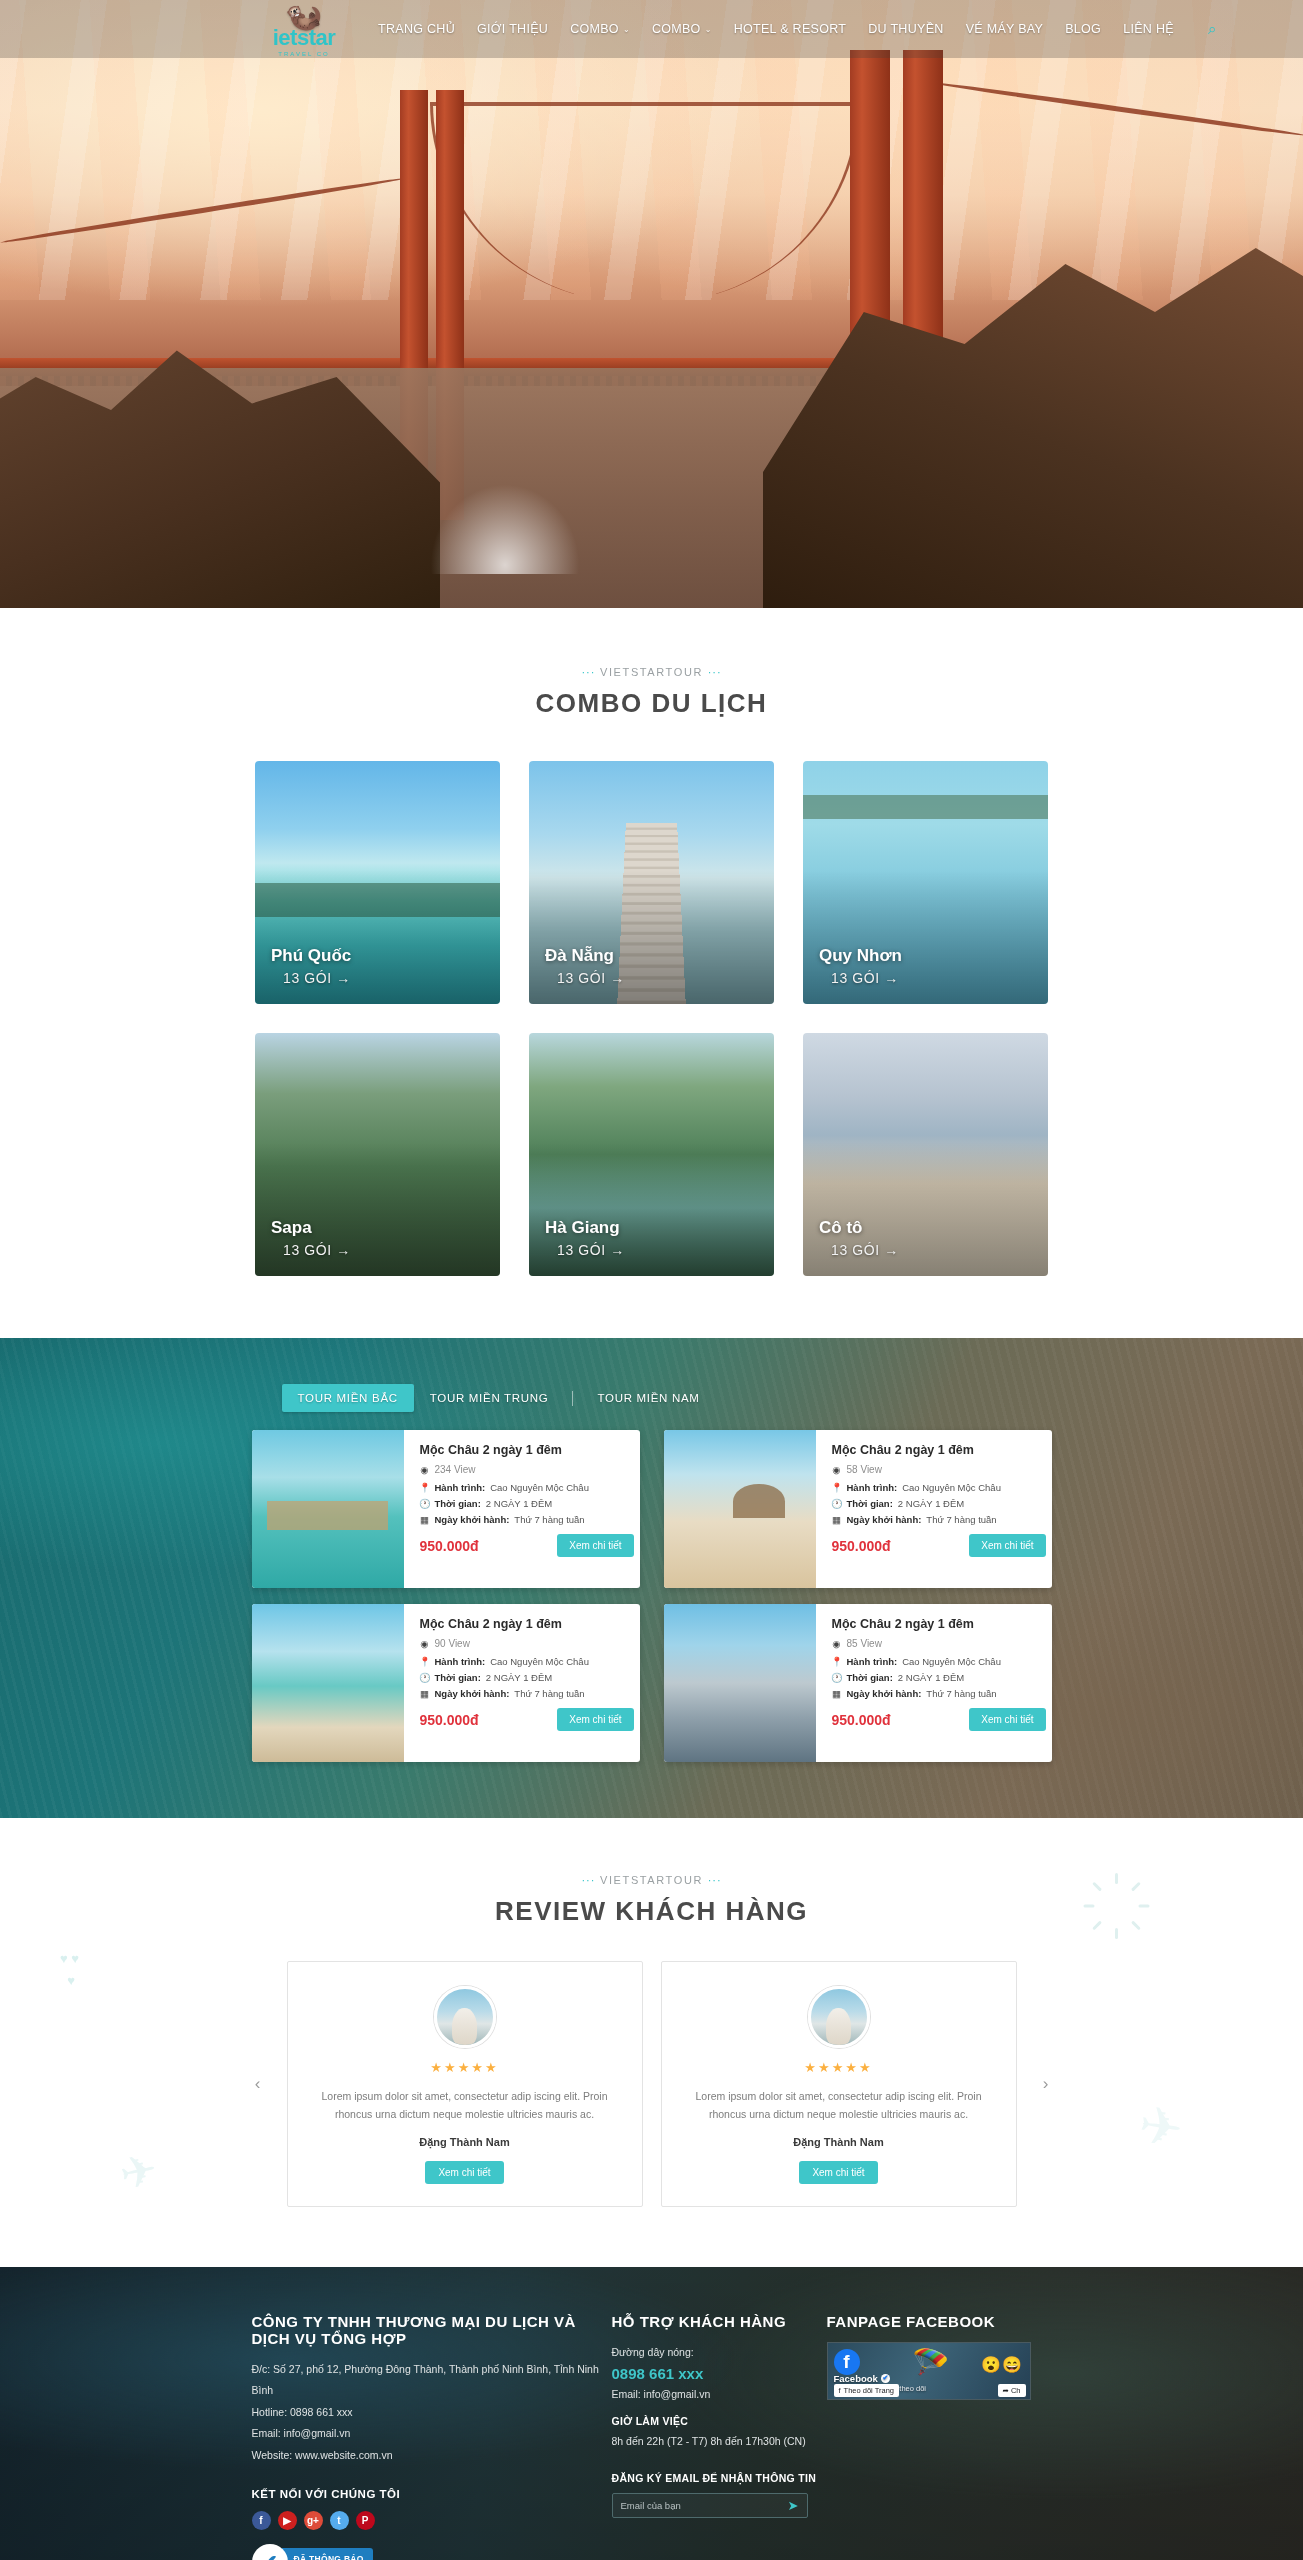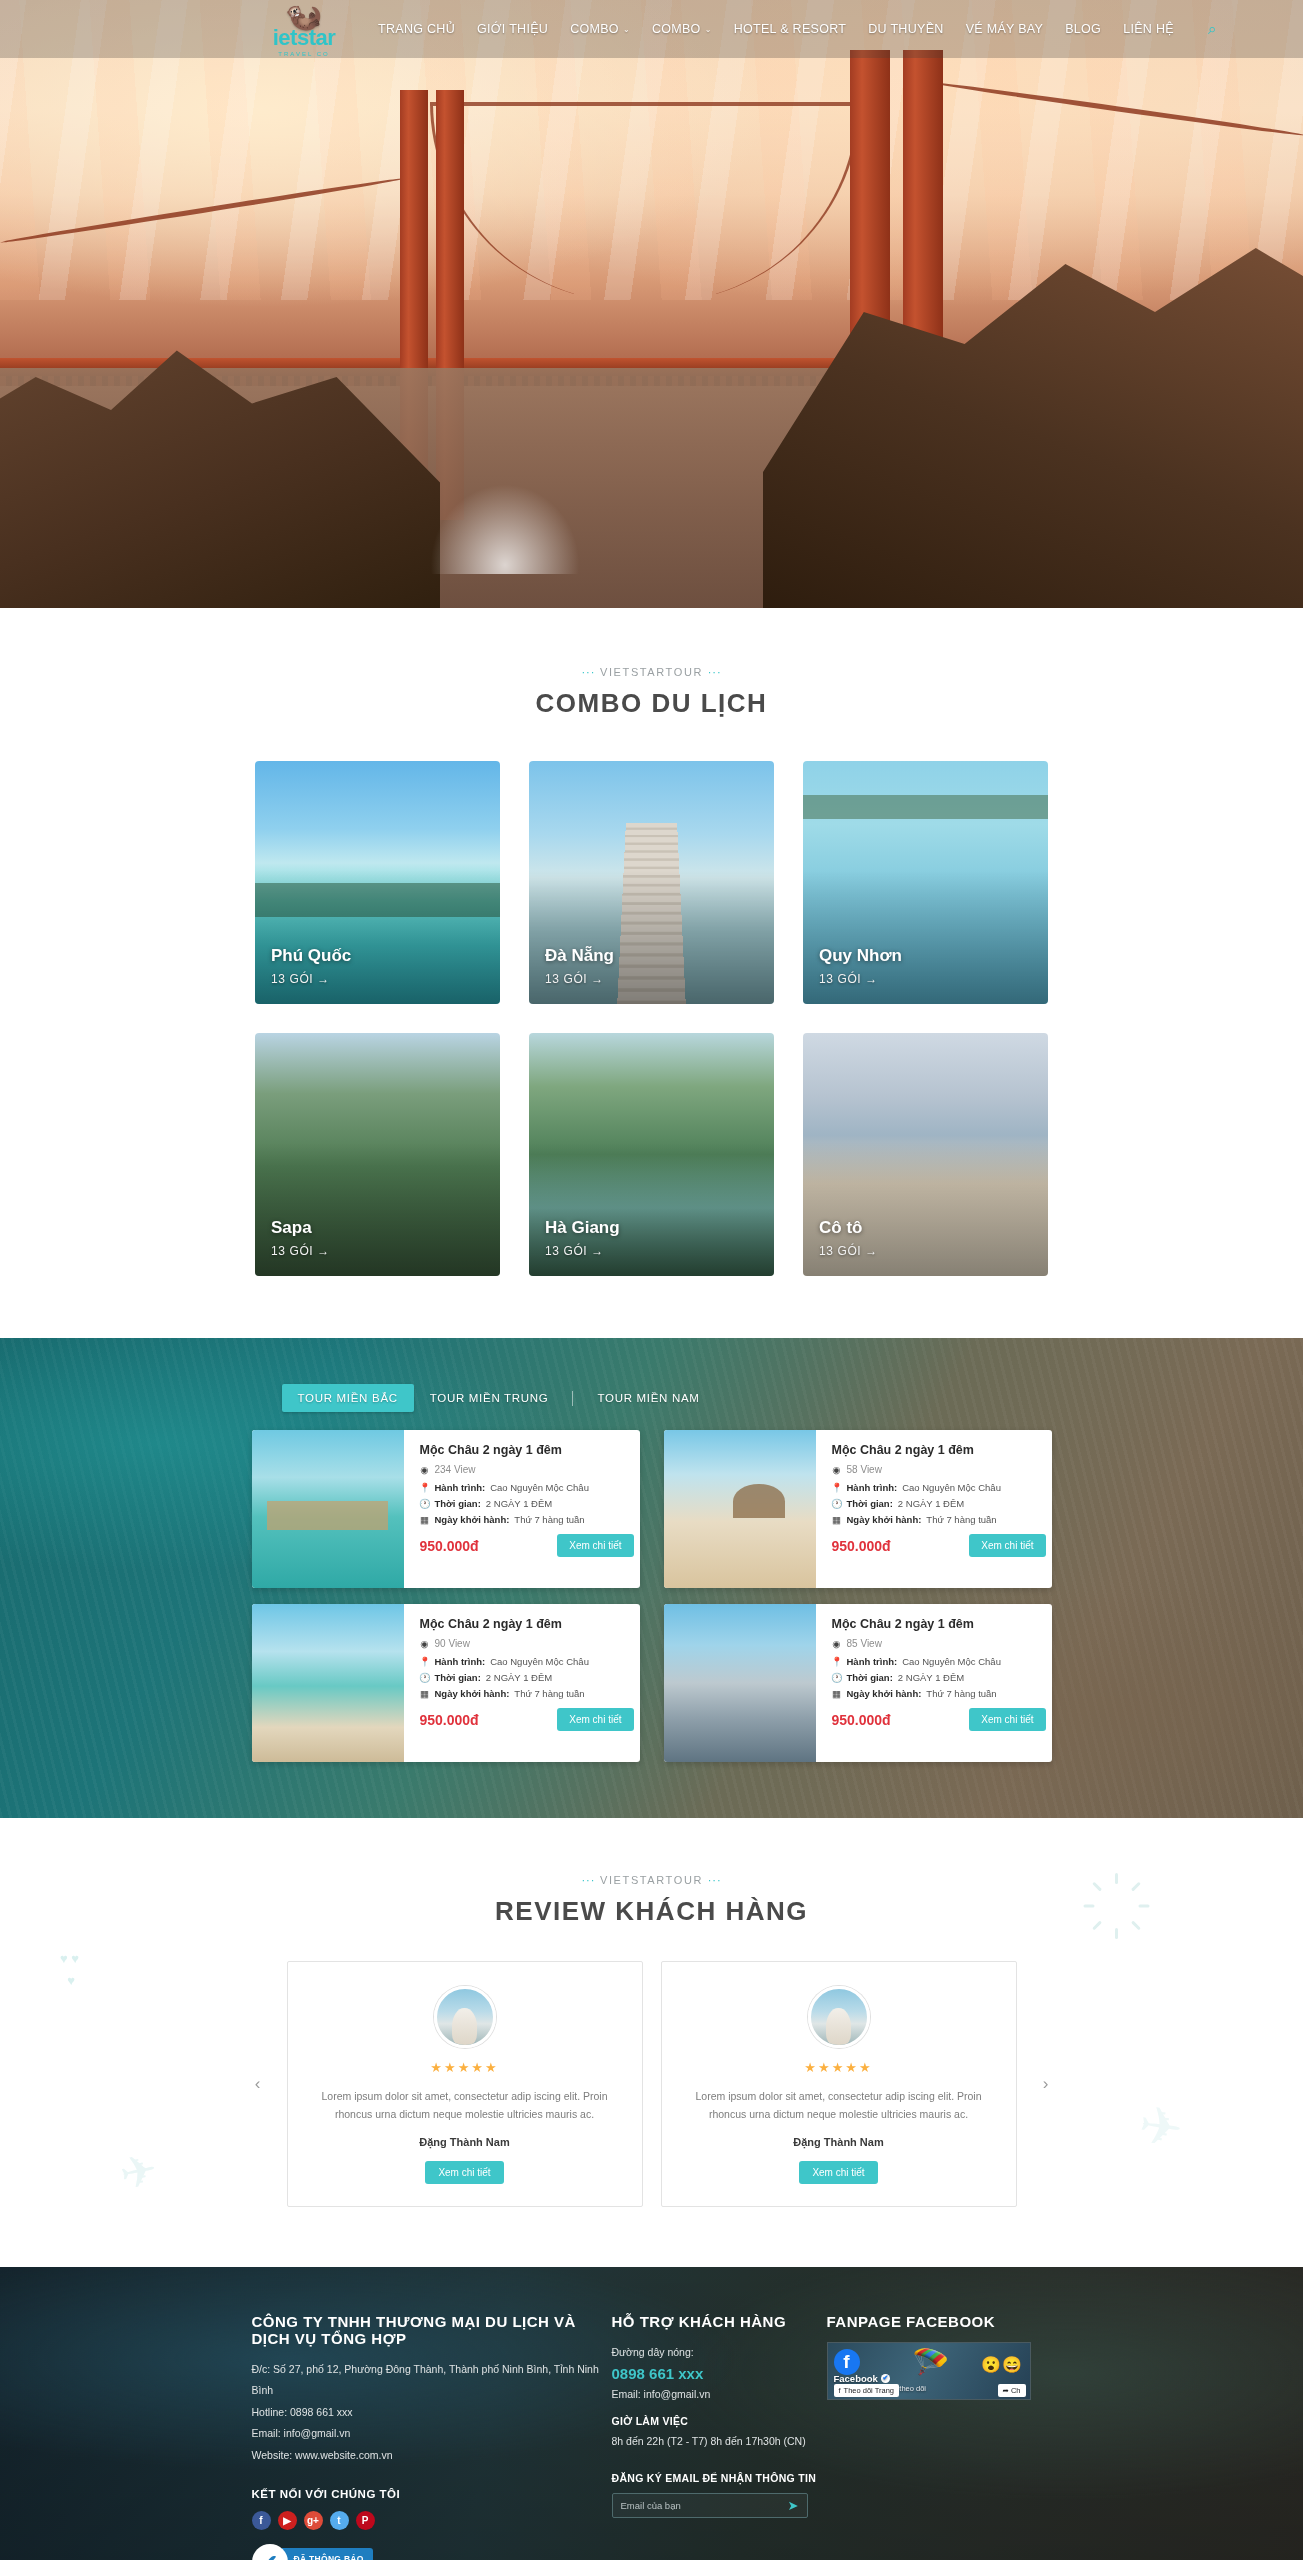--- a/index.html
+++ b/index.html
@@ -109,21 +109,21 @@
   .dest {
     position:relative; height:243px; border-radius:4px; overflow:hidden; cursor:pointer;
   }
   .dest .ph { position:absolute; inset:0; }
   .dest .shade {
     position:absolute; inset:0;
     background:linear-gradient(180deg, rgba(0,0,0,0) 45%, rgba(0,0,0,.42) 100%);
   }
   .dest .label { position:absolute; left:16px; bottom:38px; color:#fff; font-size:17px; font-weight:700;
     text-shadow:0 1px 4px rgba(0,0,0,.5); }
-  .dest .count { position:absolute; left:16px; bottom:18px; color:#f2f2f2; font-size:12px;
+  .dest .count { position:absolute; left:28px; bottom:18px; color:#f2f2f2; font-size:14px;
     letter-spacing:.6px; text-shadow:0 1px 3px rgba(0,0,0,.5); }
   .ph-phuquoc { background:linear-gradient(#63b6e8 0%, #8fd0ee 28%, #bfe8ef 42%, #67d4d1 58%, #3fbfc2 76%, #2ba9b4 100%); }
   .ph-phuquoc::after{content:"";position:absolute;left:0;bottom:36%;width:100%;height:14%;background:#2f5f46;opacity:.55;}
   .ph-danang { background:linear-gradient(#7cc3ea 0%, #a8d8ee 30%, #cfe6ea 48%, #9fc7cd 70%, #7fb0b8 100%); }
   .ph-danang::after{content:"";position:absolute;left:38%;top:18%;width:24%;height:82%;
     background:repeating-linear-gradient(#ddd7cd 0 7px,#c9c2b6 7px 10px);transform:perspective(200px) rotateX(18deg);}
   .ph-quynhon { background:linear-gradient(#8fd2e8 0%, #9fdbe8 26%, #7fc8dc 55%, #58b4cf 100%); }
   .ph-quynhon::after{content:"";position:absolute;left:0;top:14%;width:100%;height:10%;background:#4f7a5d;opacity:.6;}
   .ph-sapa { background:linear-gradient(#b9d4e3 0%, #7a9e7c 25%, #4e7a52 55%, #3d5e3e 100%); }
   .ph-hagiang { background:linear-gradient(#b8d7dd 0%, #7fa77f 22%, #4f8059 50%, #76b4a8 72%, #3c6a52 100%); }

